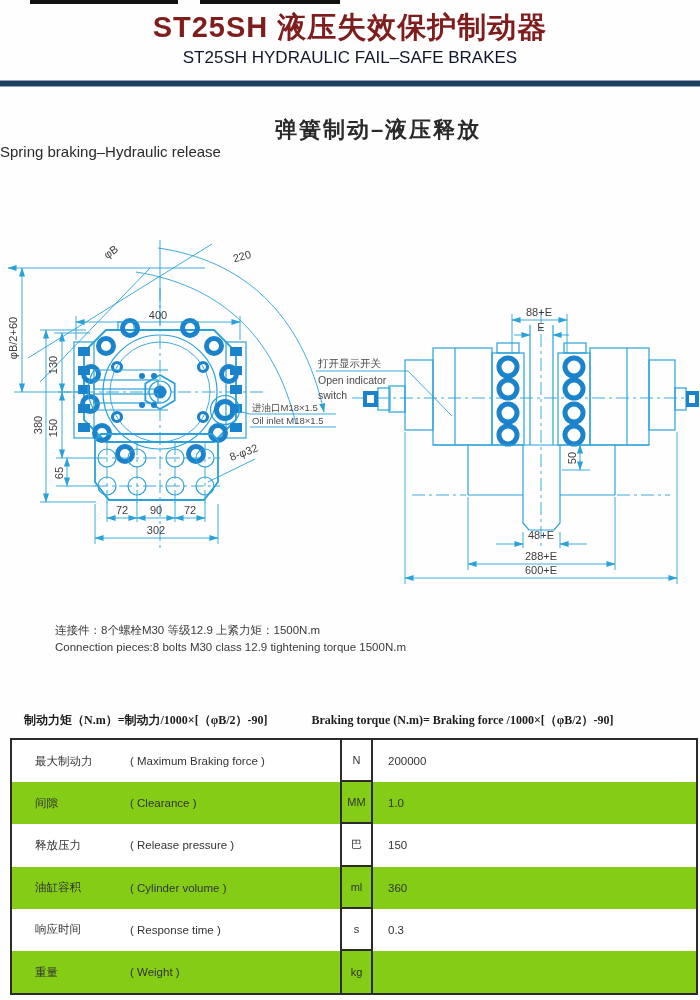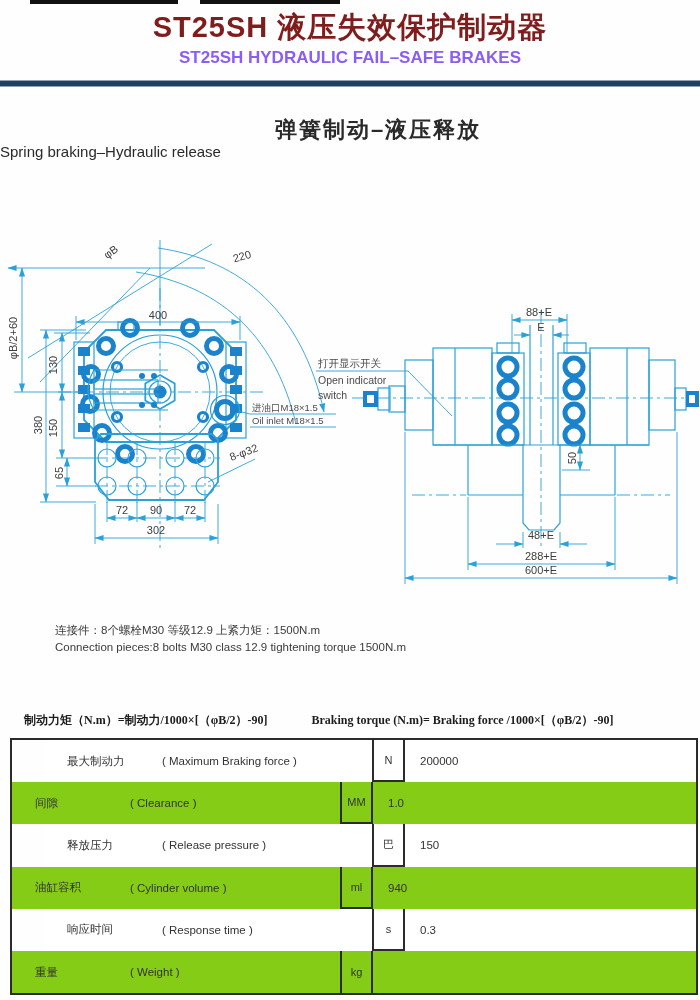--- a/index.html
+++ b/index.html
@@ -5,21 +5,21 @@
   html,body{margin:0;padding:0;}
   body{width:700px;height:1000px;position:relative;background:#fefefe;
        font-family:"Liberation Sans",sans-serif;color:#222;overflow:hidden;}
   .abs{position:absolute;}
 
   
   .topbar1{left:30px;top:0;width:148px;height:4px;background:#111;}
   .topbar2{left:200px;top:0;width:140px;height:4px;background:#111;}
   .title-cn{left:0;top:8px;width:700px;text-align:center;font-size:29px;font-weight:bold;
             letter-spacing:1px;color:#7f1d1d;}
-  .title-en{left:0;top:48px;width:700px;text-align:center;font-size:17px;font-weight:bold;color:#8b5cf6;}
+  .title-en{left:0;top:48px;width:700px;text-align:center;font-size:17px;font-weight:normal;color:#0f172a;}
   .navy-rule{left:0;top:80px;width:700px;height:5px;background:#20405f;border-top:1px solid #8fa3b8;border-bottom:1px solid #8fa3b8;}
   .sect-cn{left:0;top:115px;width:700px;text-align:center;font-size:22px;font-weight:bold;color:#2a2a2a;letter-spacing:2px;padding-left:28px;}
   .sect-en{left:0;top:143px;width:580px;text-align:left;font-size:15px;color:#2a2a2a;}
 
   
   .drawing{left:0;top:230px;width:700px;height:390px;}
   .ln{stroke:#2aa1d8;stroke-width:1.2;fill:none;}
   .lnt{stroke:#2aa1d8;stroke-width:1.8;fill:none;}
   .thin{stroke:#2aa1d8;stroke-width:0.9;fill:none;}
   .cl{stroke:#2aa1d8;stroke-width:0.9;fill:none;stroke-dasharray:13 4 3 4;}
@@ -33,21 +33,21 @@
   
   .note{left:55px;top:622px;width:560px;font-size:11.5px;color:#3a3a3a;line-height:17px;}
   .formula{left:8px;top:712px;width:690px;font-size:12px;font-weight:bold;color:#1d1d1d;
            font-family:"Liberation Serif",serif;}
   .formula span{margin-right:28px;padding-left:16px;}
 
   
   .spec{left:10px;top:738px;width:684px;border:2.5px solid #2b2b2b;}
   .trow{display:flex;height:42.2px;align-items:stretch;}
   .trow.blue{background:#84cc16;}
-  .trow.white{background:#ffffff;margin-left:32px;}
+  .trow.white{background:#ffffff;}
   .c-label{width:328px;display:flex;align-items:center;padding-left:23px;box-sizing:border-box;}
   .c-label .cn{width:95px;font-size:11.5px;color:#333;}
   .c-label .en{font-size:11.5px;color:#333;}
   .c-unit{width:33px;border-left:2px solid #2b2b2b;border-right:2px solid #2b2b2b;
           display:flex;align-items:center;justify-content:center;font-size:11px;color:#333;box-sizing:border-box;}
   .trow:not(:last-child) .c-unit{border-bottom:2px solid #2b2b2b;}
   .c-value{flex:1;display:flex;align-items:center;padding-left:15px;font-size:11.5px;color:#333;}
 </style>
 </head>
 <body>
@@ -319,21 +319,21 @@
         </div>
         <div class="c-unit">巴</div>
         <div class="c-value">150</div>
       </div>
       <div class="trow blue">
         <div class="c-label">
           <span class="cn">油缸容积</span>
           <span class="en">( Cylinder volume )</span>
         </div>
         <div class="c-unit">ml</div>
-        <div class="c-value">940</div>
+        <div class="c-value">360</div>
       </div>
       <div class="trow white">
         <div class="c-label">
           <span class="cn">响应时间</span>
           <span class="en">( Response time )</span>
         </div>
         <div class="c-unit">s</div>
         <div class="c-value">0.3</div>
       </div>
       <div class="trow blue">

